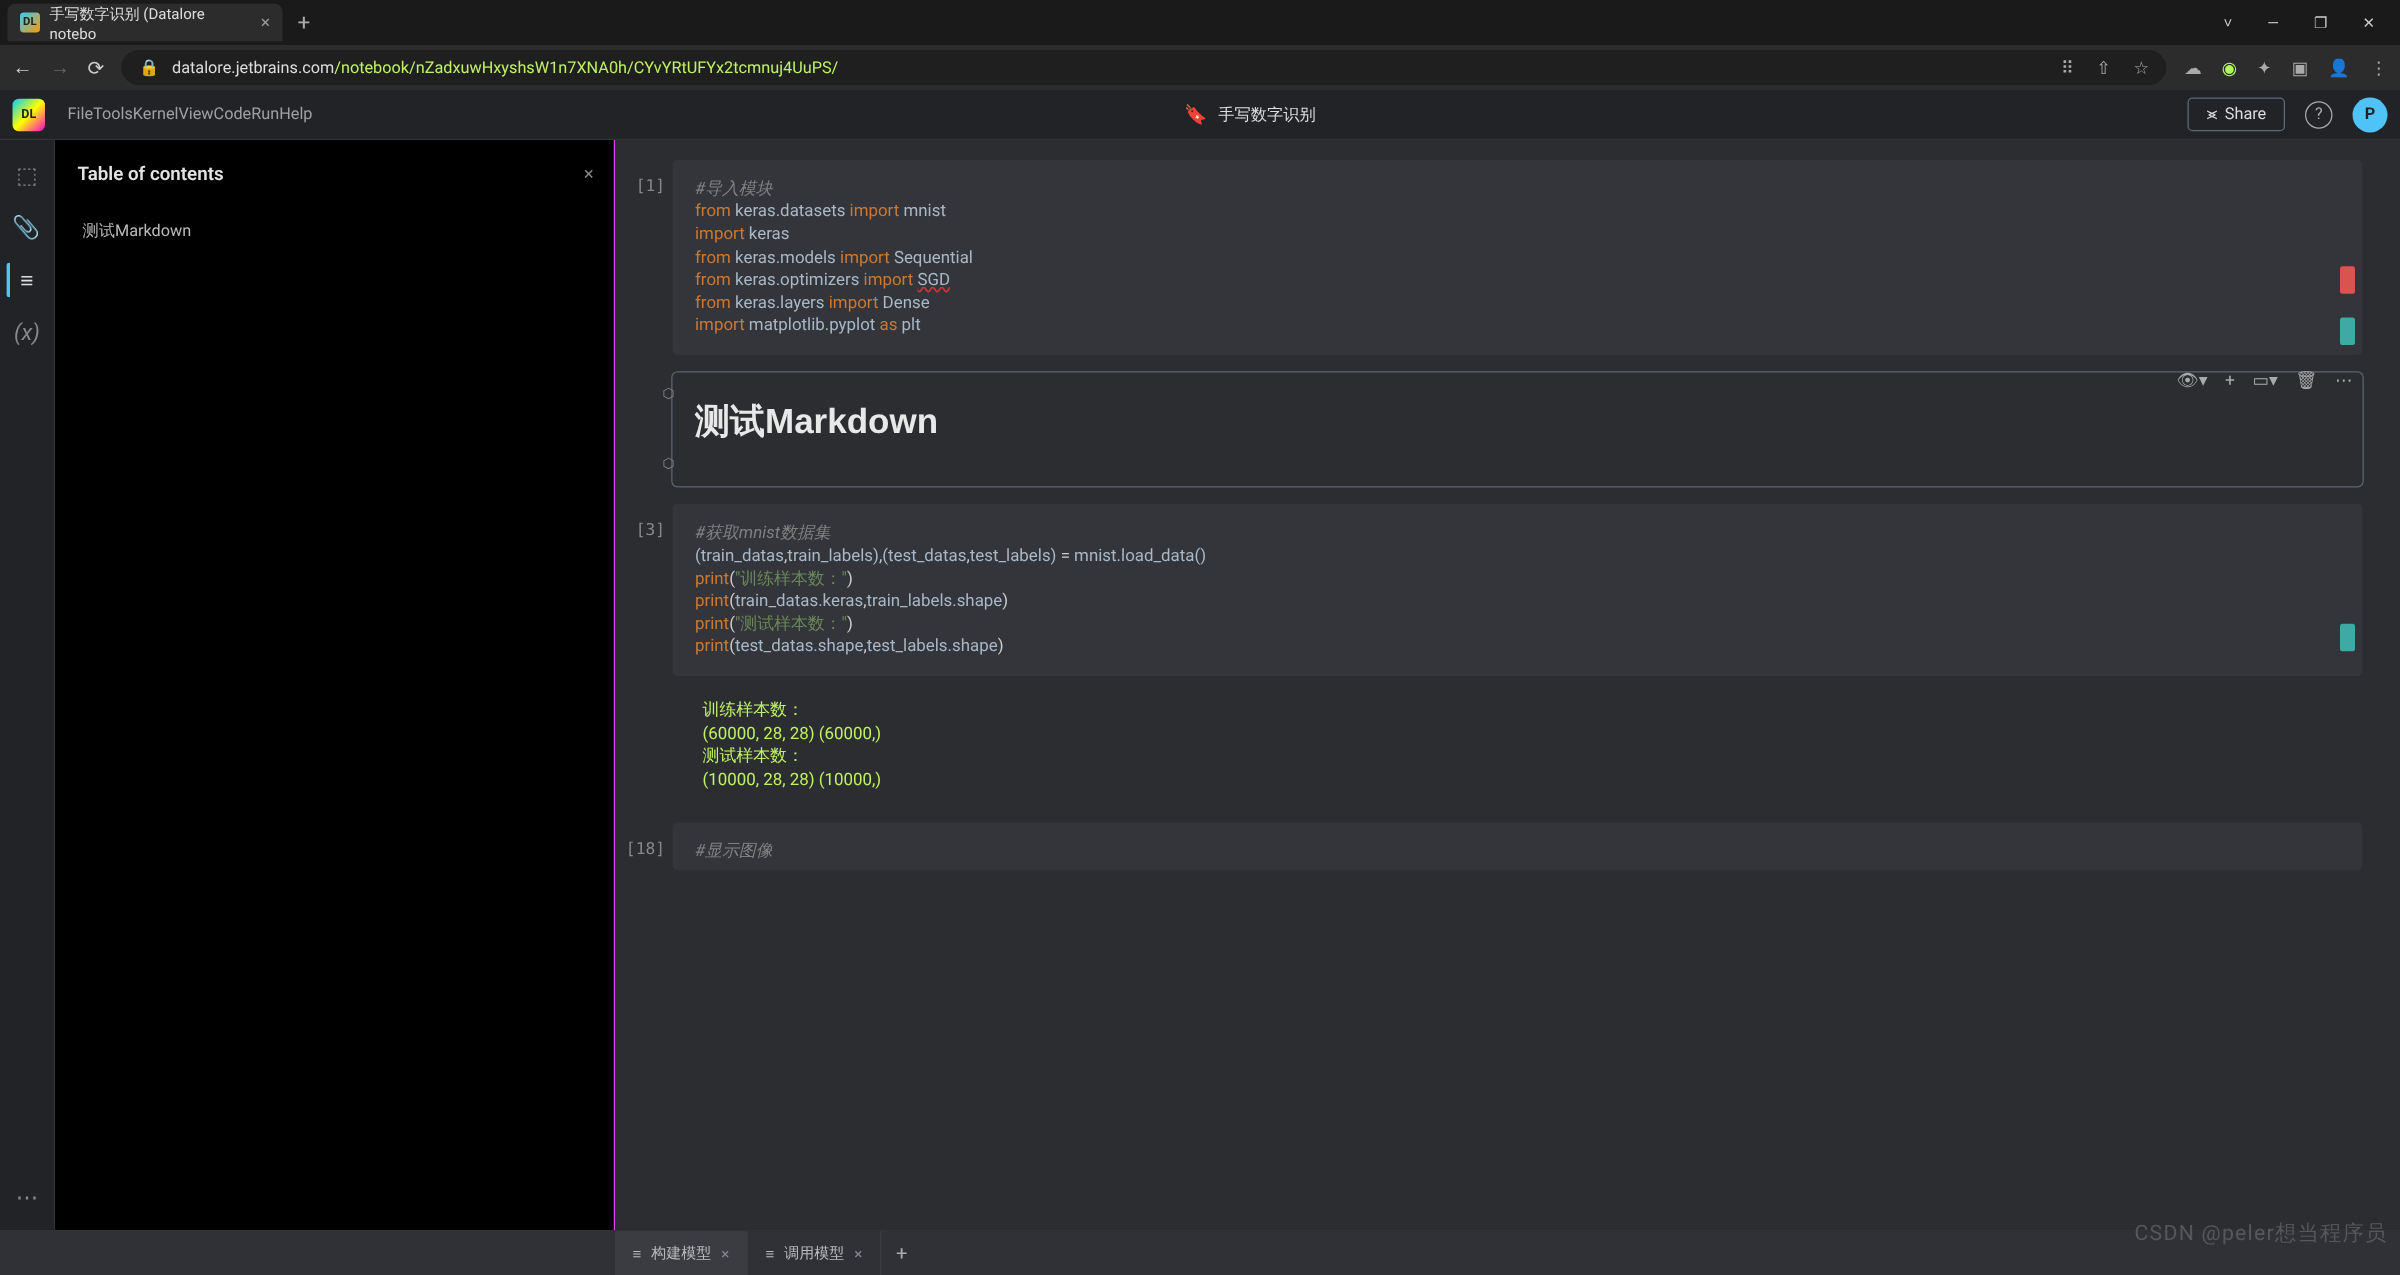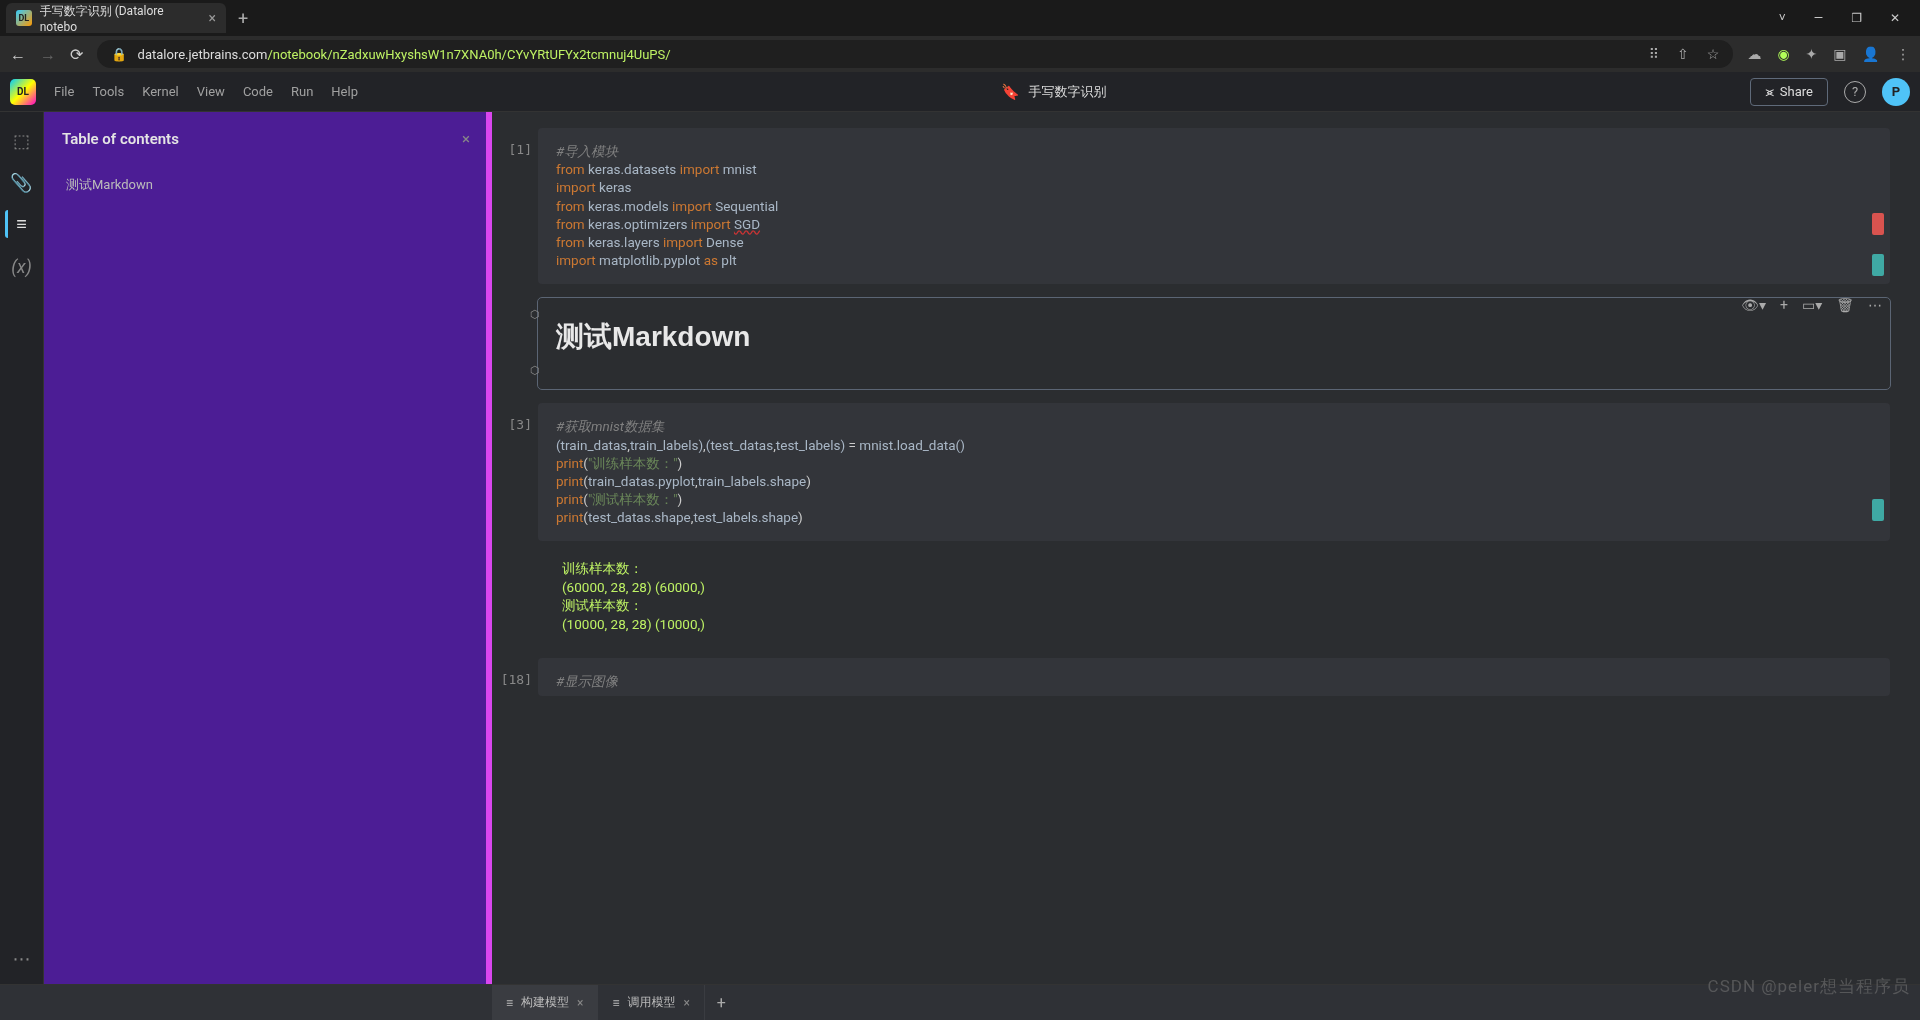--- a/index.html
+++ b/index.html
@@ -24,21 +24,21 @@
 .bookmark-icon{color:#4fc3f7;font-size:15px}
 .header-right{display:flex;align-items:center;gap:16px}
 .share-btn{border:1px solid #5f6a7a;border-radius:4px;padding:5px 14px;display:flex;align-items:center;gap:6px;color:#ddd;font-size:13px;cursor:pointer}
 .help-circle{width:22px;height:22px;border:1.5px solid #aaa;border-radius:50%;display:flex;align-items:center;justify-content:center;color:#aaa;font-size:13px}
 .avatar{width:28px;height:28px;background:#4fc3f7;border-radius:50%;display:flex;align-items:center;justify-content:center;color:#222;font-weight:bold;font-size:13px}
 .main{display:flex;height:872px}
 .rail{width:44px;background:#222327;display:flex;flex-direction:column;align-items:center;gap:14px;padding-top:14px;border-right:1px solid #333}
 .rail-icon{color:#888;font-size:18px;width:30px;height:28px;display:flex;align-items:center;justify-content:center;border-radius:3px}
 .rail-icon.active{border-left:3px solid #4fc3f7;color:#ddd;margin-left:-3px}
 .rail-bottom{margin-top:auto;margin-bottom:12px}
-.sidebar{width:448px;background:#4c1d95;padding:18px;border-right:6px solid #d946ef;position:relative}
+.sidebar{width:448px;background:#000000;padding:18px;border-right:1px solid #d946ef;position:relative}
 .sidebar h3{color:#e4e4e4;font-size:15px;font-weight:600}
 .toc-item{margin-top:28px;color:#bbb;font-size:13px;padding-left:4px}
 .sidebar-close{position:absolute;top:18px;right:16px;color:#888;font-size:15px}
 .editor{flex:1;overflow:auto;background:#2b2d30;padding:16px 30px 0 6px}
 .cell-row{display:flex;margin-bottom:14px}
 .cell-num{width:40px;text-align:right;color:#888;font-family:'Consolas',monospace;font-size:13px;padding-top:14px;padding-right:6px}
 .cell-body{flex:1;background:#33353a;border-radius:4px;padding:14px 18px;font-family:'Consolas',monospace;font-size:13.5px;line-height:1.35;position:relative}
 .cell-body.selected{outline:1px solid #5b6574;background:#2b2d30}
 .md-title{font-size:28px;font-weight:700;color:#e8e8e8;font-family:-apple-system,sans-serif}
 .output{margin:10px 0 0 46px;font-family:'Consolas',monospace;font-size:13.5px;color:#bef264;line-height:1.4;padding:4px 18px}
@@ -95,21 +95,21 @@
     <span class="lime">◉</span>
     <span>✦</span>
     <span>▣</span>
     <span>👤</span>
     <span>⋮</span>
   </div>
 </div>
 
 <div class="app-header">
   <span class="dl-logo">DL</span>
-  <div id="menubar" style="display:flex;gap:18px">
+  <div id="menubar" style="display:flex;">
       <span class="menu-item">File</span>
       <span class="menu-item">Tools</span>
       <span class="menu-item">Kernel</span>
       <span class="menu-item">View</span>
       <span class="menu-item">Code</span>
       <span class="menu-item">Run</span>
       <span class="menu-item">Help</span>
     </div>
   <div class="header-center">
     <span class="bookmark-icon">🔖</span>
@@ -171,21 +171,21 @@
       </div>
     </div>
 
     <div class="cell-row">
       <div class="cell-num">[3]</div>
       <div class="cell-body" id="cell3">
         <span class="minimap mm-teal" style="top:78%"></span>
       <div class="com">#获取mnist数据集</div>
           <div><span class="id">(train_datas</span>,<span class="id">train_labels)</span>,<span class="id">(test_datas</span>,<span class="id">test_labels)</span> = <span class="id">mnist.load_data()</span></div>
           <div><span class="kw">print</span>(<span class="str">"训练样本数："</span>)</div>
-          <div><span class="kw">print</span>(<span class="id">train_datas.pyplot</span>,<span class="id">train_labels.shape</span>)</div>
+          <div><span class="kw">print</span>(<span class="id">train_datas.keras</span>,<span class="id">train_labels.shape</span>)</div>
           <div><span class="kw">print</span>(<span class="str">"测试样本数："</span>)</div>
           <div><span class="kw">print</span>(<span class="id">test_datas.shape</span>,<span class="id">test_labels.shape</span>)</div>
         </div>
     </div>
     <div class="output" id="out3">
         <div>训练样本数：</div>
         <div>(60000, 28, 28) (60000,)</div>
         <div>测试样本数：</div>
         <div>(10000, 28, 28) (10000,)</div>
       </div>

